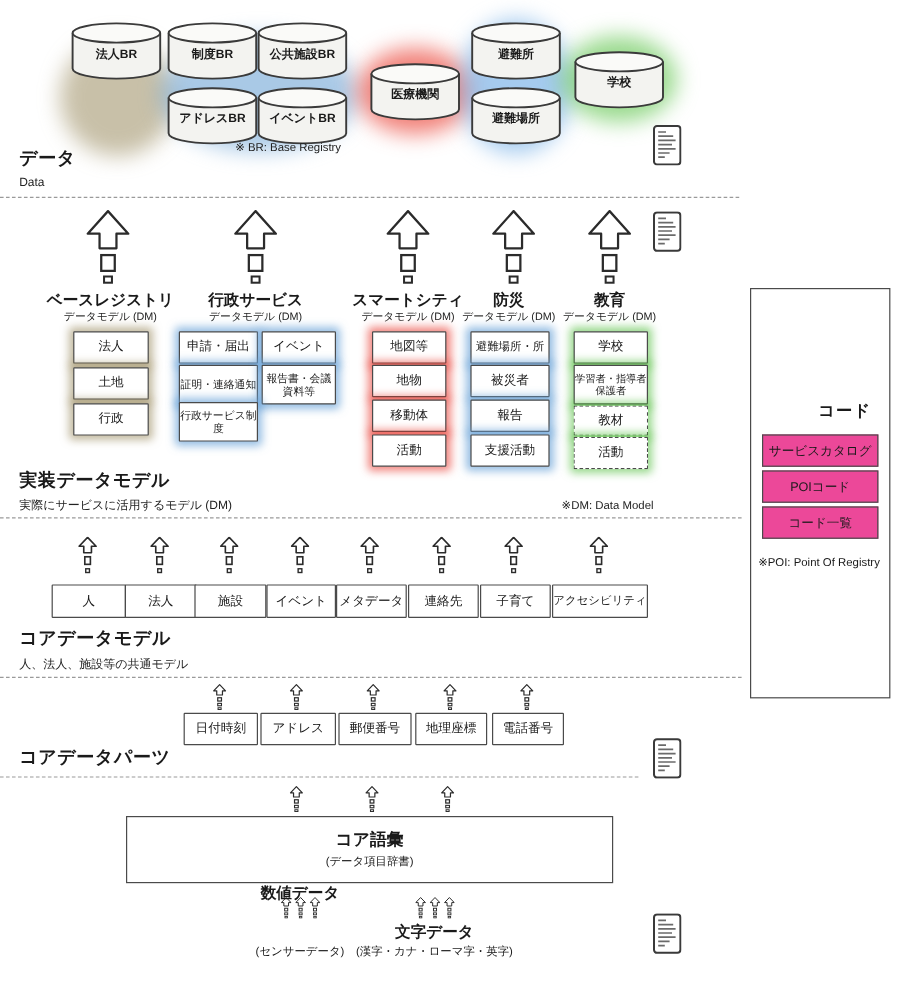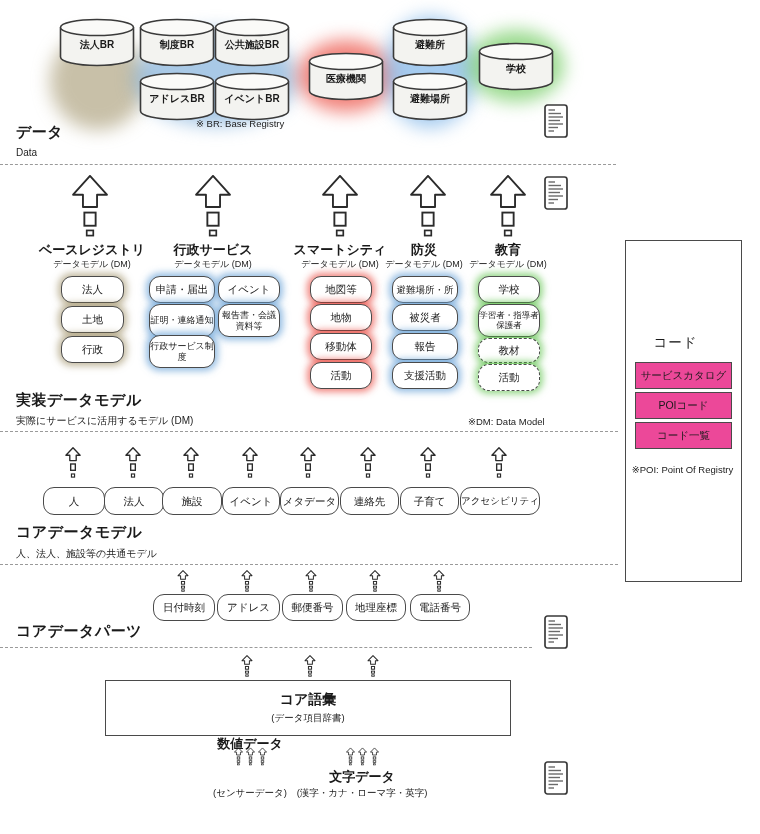--- a/index.html
+++ b/index.html
@@ -8,40 +8,40 @@
   .glow{position:absolute;border-radius:50%;filter:blur(9px);}
   .cyl{position:absolute;width:76px;height:50px;}
   .cyl svg{position:absolute;left:0;top:0;width:100%;height:100%;}
   .cyl-label{position:absolute;left:0;right:0;top:20px;text-align:center;font-size:10px;font-weight:600;white-space:nowrap;}
   .sep{position:absolute;border-top:1.4px dashed #9a9a9a;height:0;}
   .sec-title{position:absolute;font-size:15px;font-weight:700;letter-spacing:.5px;white-space:nowrap;}
   .sec-sub{position:absolute;font-size:10px;color:#222;white-space:nowrap;}
   .note{position:absolute;font-size:9.5px;color:#222;white-space:nowrap;}
   .col-head{position:absolute;width:120px;text-align:center;font-size:13px;font-weight:700;white-space:nowrap;}
   .col-sub{position:absolute;width:120px;text-align:center;font-size:9px;color:#222;white-space:nowrap;}
-  .ibox{position:absolute;background:#fff;border:1.4px solid #4a4a4a;border-radius:11px;
+  .ibox{position:absolute;background:#fff;border:1.4px solid #4a4a4a;border-radius:1px;
         display:flex;align-items:center;justify-content:center;text-align:center;
         font-size:10.5px;line-height:1.2;}
   .f9{font-size:9px;line-height:1.15;}
   .f85{font-size:8.5px;line-height:1.15;}
   .f95{font-size:9.5px;}
   .dashed{border-style:dashed;border-width:1.3px;}
   .glow-tan{box-shadow:0 0 7px 3px rgba(146,130,82,.55);}
   .glow-blue{box-shadow:0 0 7px 3px rgba(106,163,215,.7);}
   .glow-red{box-shadow:0 0 7px 3px rgba(231,55,45,.6);}
   .glow-green{box-shadow:0 0 7px 3px rgba(82,190,62,.6);}
   .arrow{position:absolute;}
   .vocab-box{position:absolute;background:#fff;border:1.4px solid #4a4a4a;
              display:flex;flex-direction:column;align-items:center;justify-content:center;gap:3px;}
   .vocab-title{font-size:14px;font-weight:700;}
   .vocab-sub{font-size:9.5px;}
   .b-title{position:absolute;width:120px;text-align:center;font-size:13px;font-weight:700;white-space:nowrap;}
   .b-sub{position:absolute;width:150px;text-align:center;font-size:9.5px;white-space:nowrap;}
   .panel{position:absolute;background:#fff;border:1.4px solid #4a4a4a;}
-  .panel-title{position:absolute;width:101px;text-align:center;font-size:13.5px;font-weight:400;letter-spacing:1px;}
+  .panel-title{position:absolute;width:101px;text-align:right;font-size:13.5px;font-weight:700;letter-spacing:1px;}
   .panel-box{position:absolute;background:#ec4899;border:1.3px solid #4a4a4a;display:flex;align-items:center;justify-content:center;font-size:10.5px;}
   .panel-note{position:absolute;width:115px;text-align:center;font-size:9.5px;white-space:nowrap;}
 </style>
 </head>
 <body>
 
 <svg width="0" height="0" style="position:absolute" aria-hidden="true">
   <defs>
     <symbol id="cylinder" viewBox="0 0 76 50">
       <path d="M1.5 9.5 V39 a36.5 8.5 0 0 0 73 0 V9.5" fill="#f3f3f0" stroke="#3a3a3a" stroke-width="1.6"></path>

